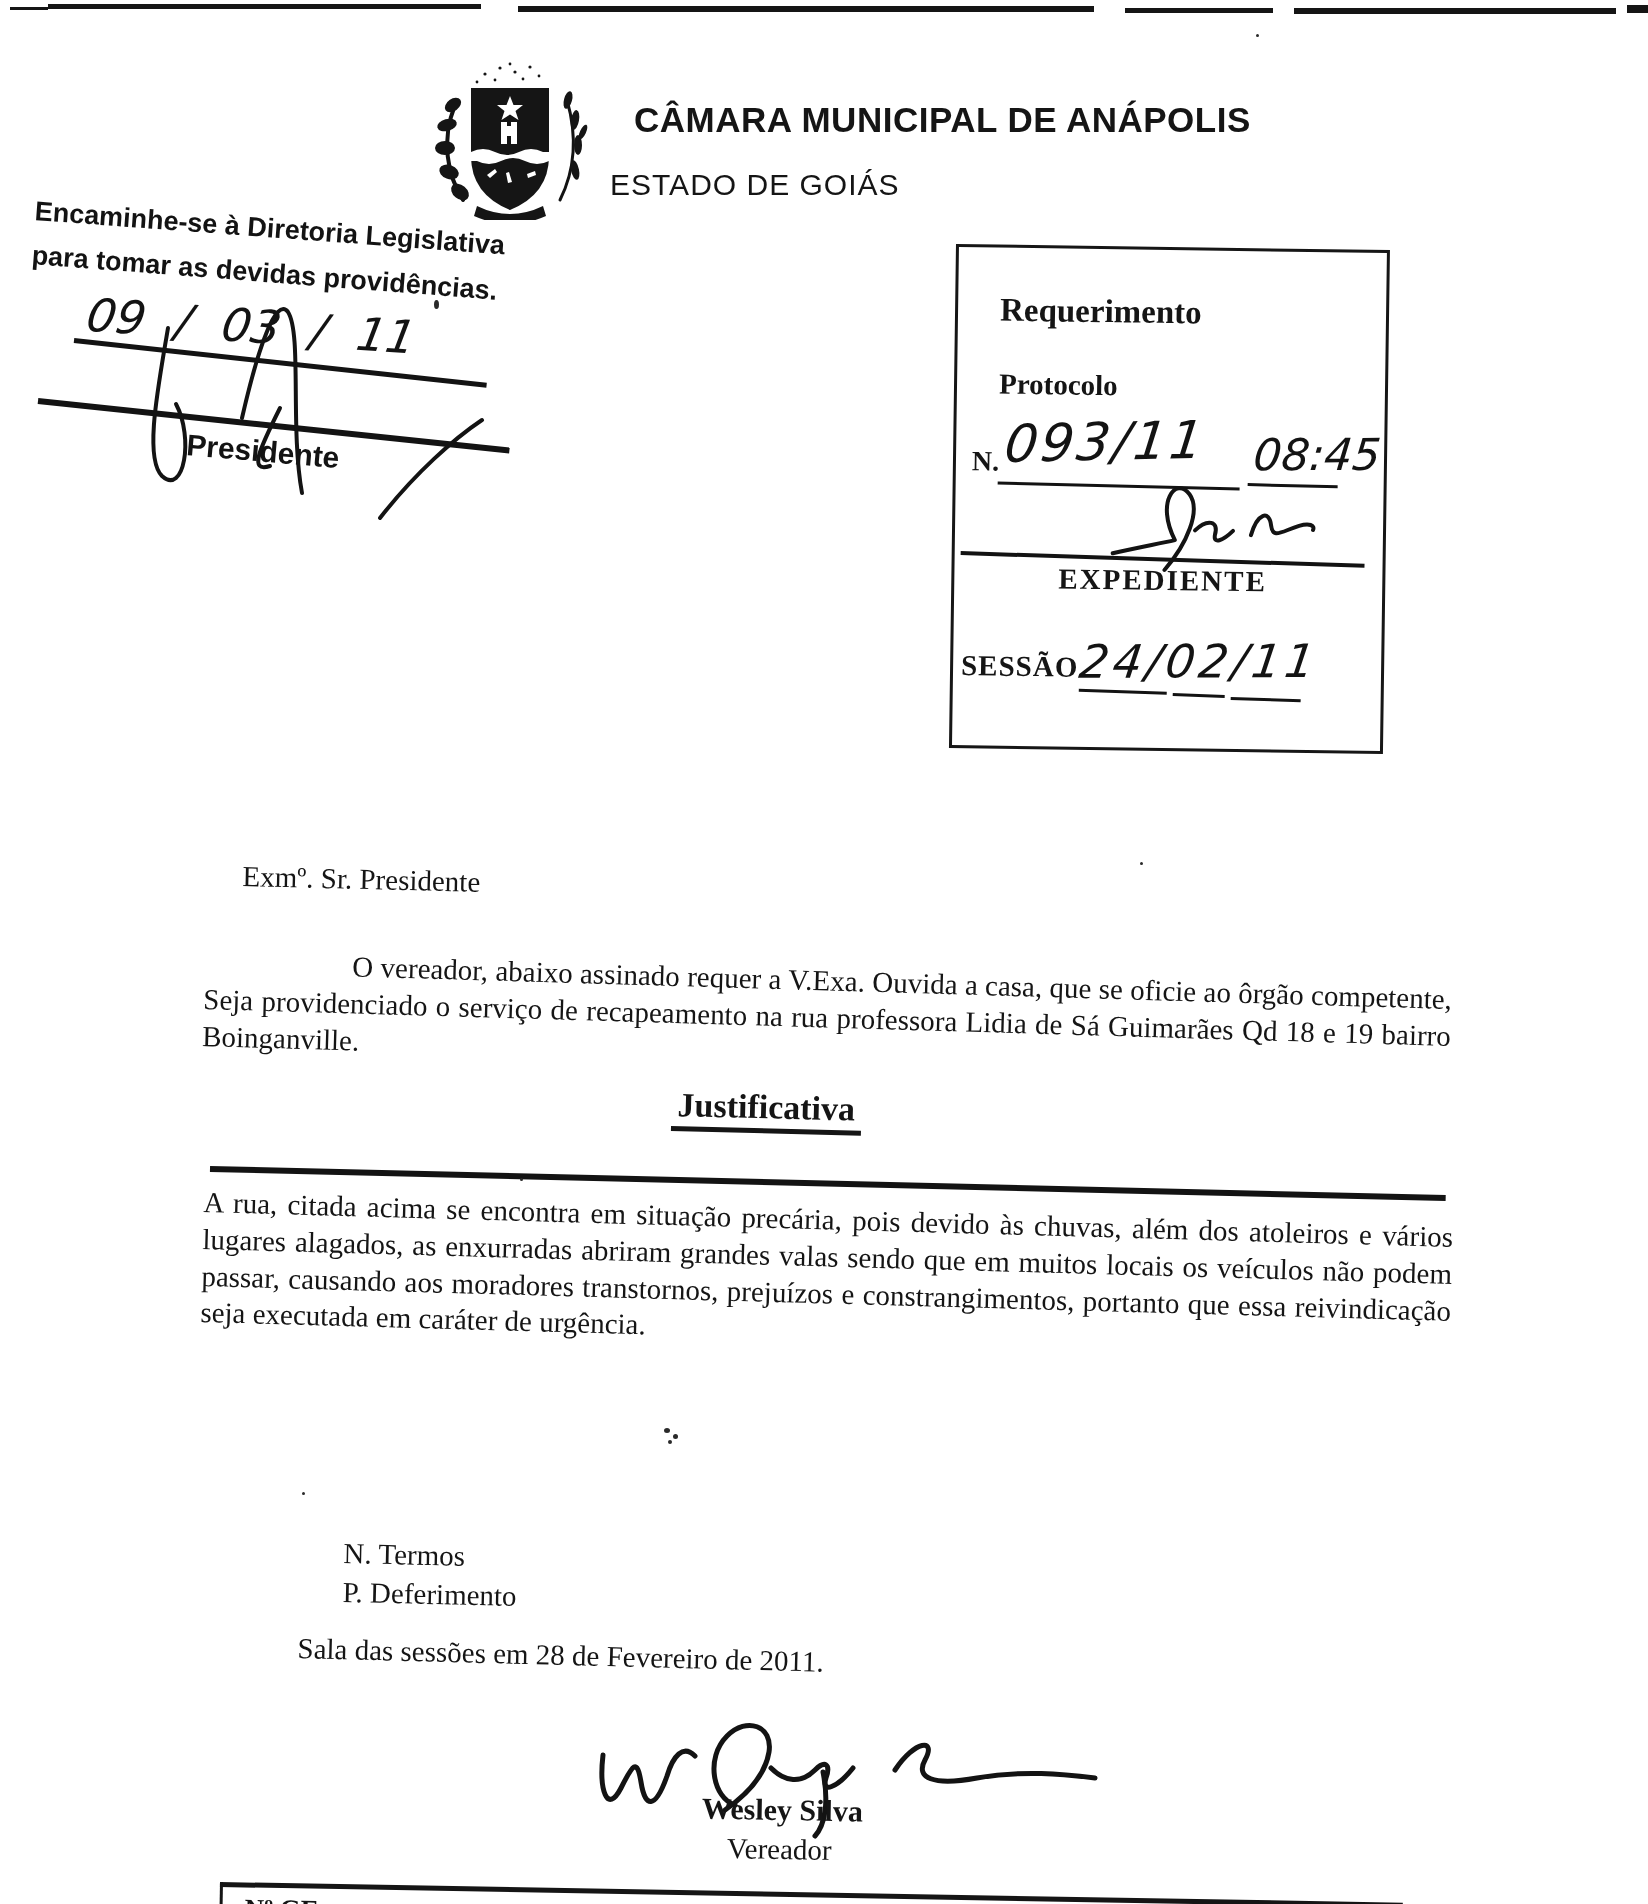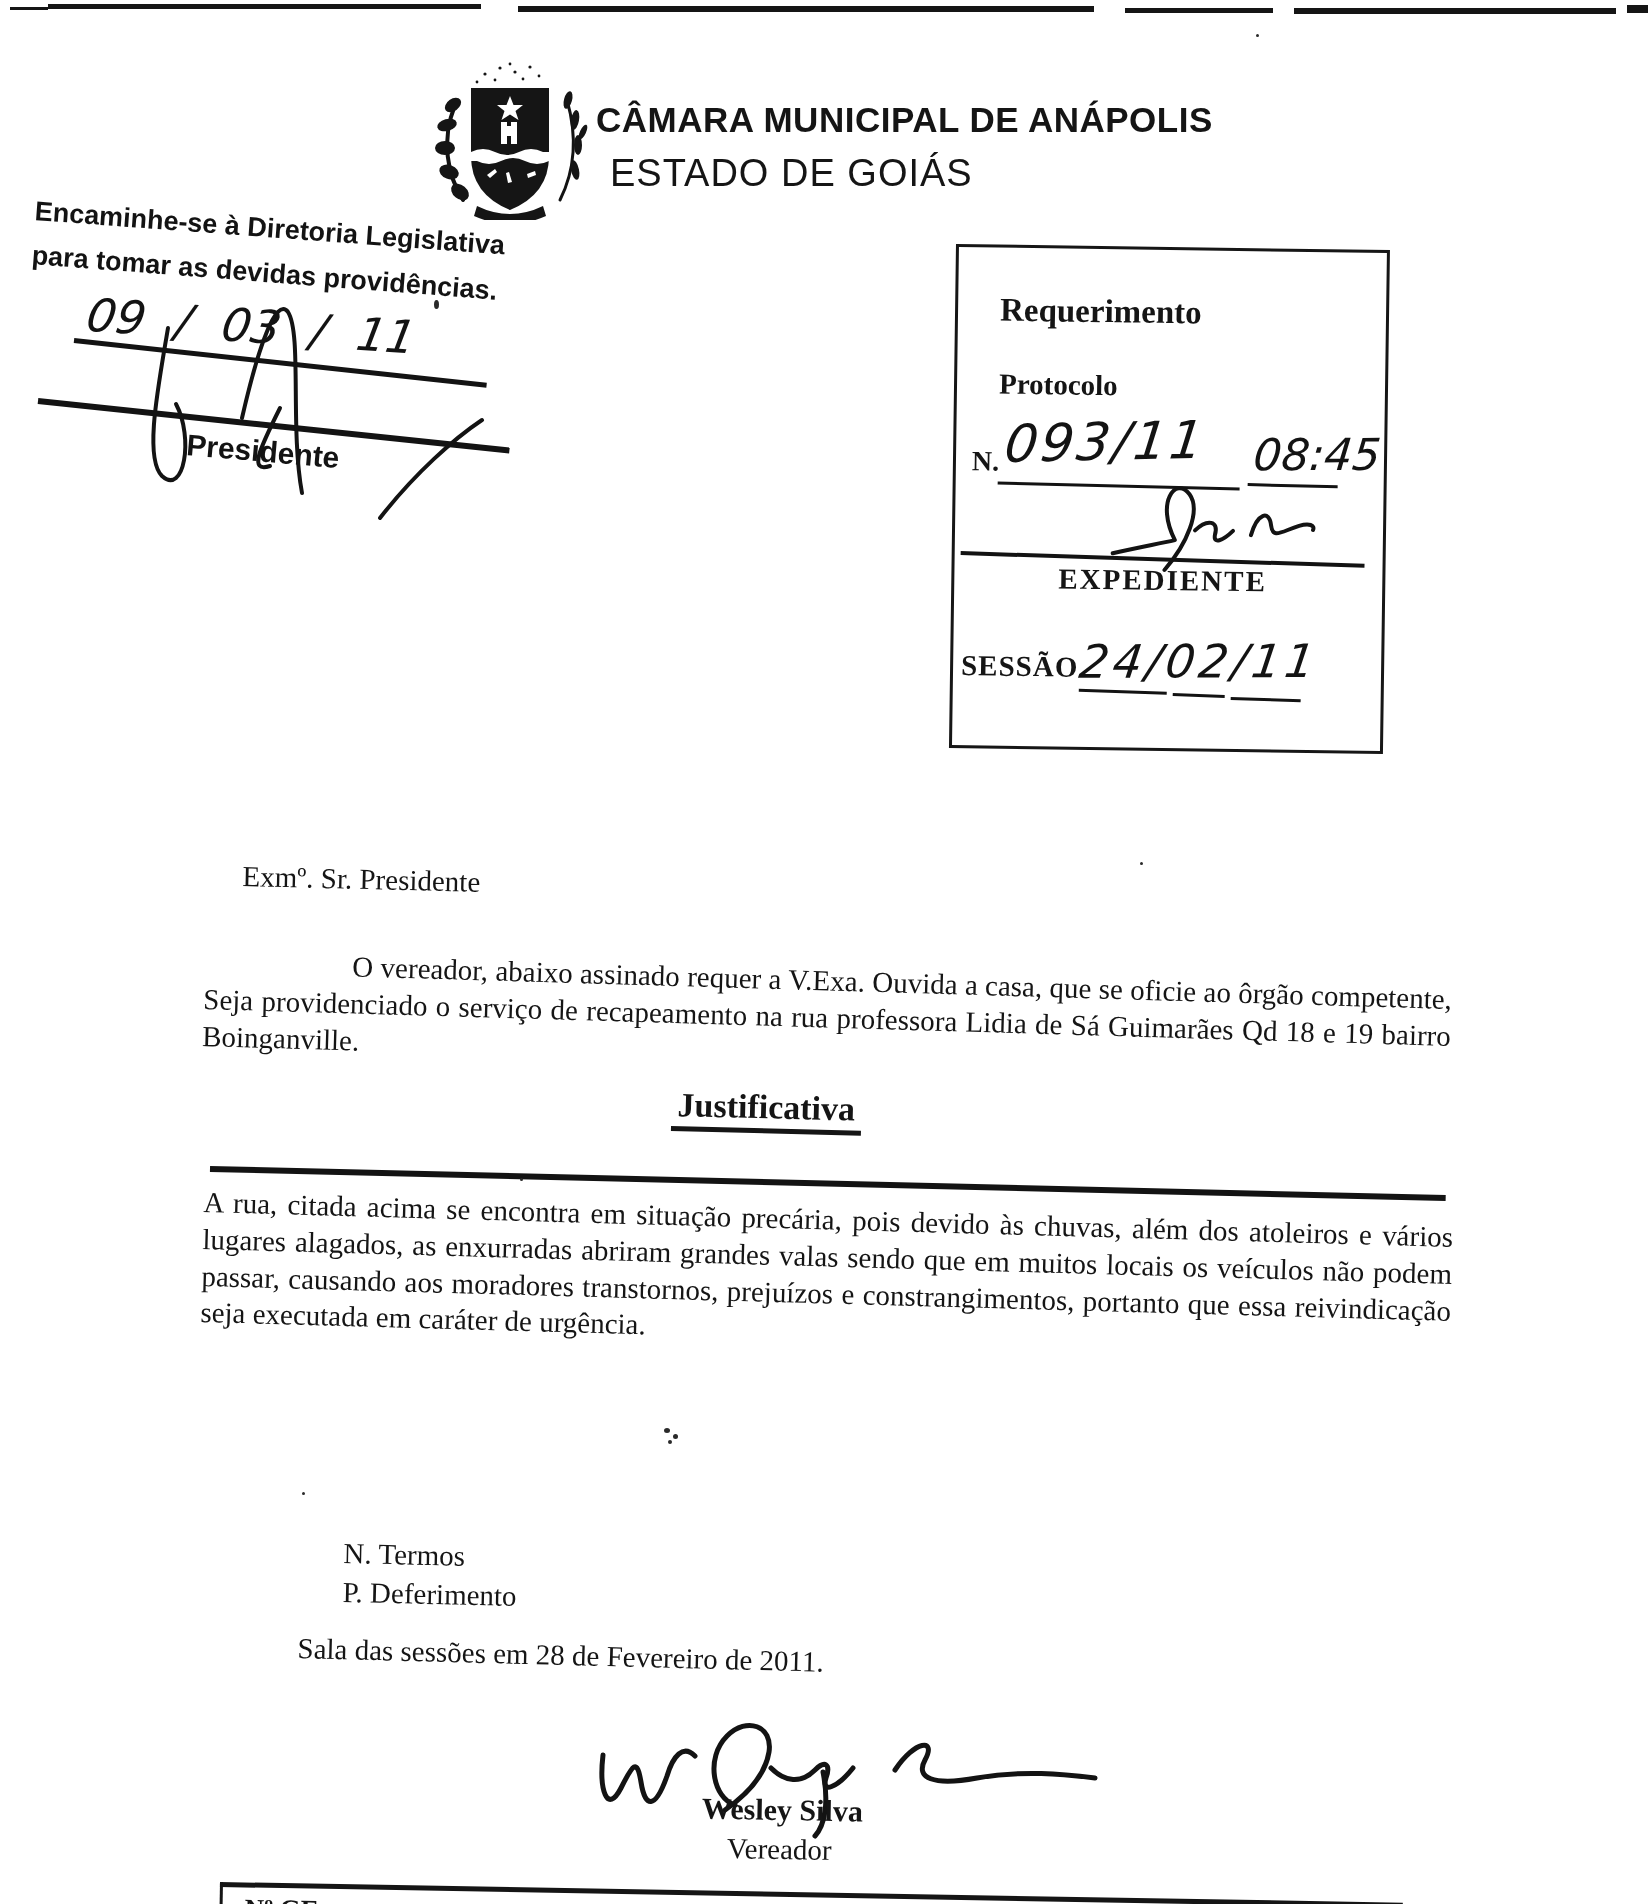--- a/index.html
+++ b/index.html
@@ -8,21 +8,21 @@
     width:1648px;height:1904px;
     background:#ffffff;
     overflow:hidden;
     font-family:"Liberation Serif", serif;
     color:#151515;
   }
   .abs{position:absolute;}
   .ink{background:#151515;}
   
   .org-title{font-family:"Liberation Sans",sans-serif;font-weight:bold;font-size:35px;letter-spacing:.5px;white-space:nowrap;}
-  .org-sub{font-family:"Liberation Sans",sans-serif;font-size:38px;letter-spacing:1px;white-space:nowrap;}
+  .org-sub{font-family:"Liberation Sans",sans-serif;font-size:30px;letter-spacing:1px;white-space:nowrap;margin-top:16px;}
   
   .stamp-text{font-family:"Liberation Sans",sans-serif;font-weight:600;font-size:27px;white-space:nowrap;transform-origin:left top;color:#131313;}
   .hand{font-family:"DejaVu Sans",sans-serif;font-style:italic;transform-origin:left top;white-space:nowrap;color:#131313;}
   .rule{transform-origin:left center;background:#131313;}
   
   .pbox{border:3px solid #161616;transform:rotate(.8deg);transform-origin:top left;}
   .pbox .lbl{font-weight:bold;white-space:nowrap;}
   
   .bodytext{font-size:29px;line-height:1.27;transform-origin:left top;text-align:justify;}
   .nowrap{white-space:nowrap;}
@@ -84,21 +84,21 @@
 
       <g fill="#fff">
         <path d="M62,115 l8,-6 l2,3 l-7,6 Z"></path>
         <path d="M84,112 l3,10 l-4,1 l-2,-10 Z"></path>
         <path d="M102,114 l8,-3 l1,4 l-8,3 Z"></path>
       </g>
 
       <path fill="#151515" d="M52,146 Q85,162 118,146 L121,156 Q85,172 49,156 Z"></path>
     </svg>
   </div>
-  <div class="abs org-title" style="left:596px;top:100px;">CÂMARA MUNICIPAL DE ANÁPOLIS</div>
+  <div class="abs org-title" style="left:634px;top:100px;">CÂMARA MUNICIPAL DE ANÁPOLIS</div>
   <div class="abs org-sub" style="left:610px;top:152px;">ESTADO DE GOIÁS</div>
 
   <div class="abs stamp-text" style="left:36px;top:196px;transform:rotate(4.2deg);">Encaminhe-se à Diretoria Legislativa</div>
   <div class="abs stamp-text" style="left:33px;top:240px;transform:rotate(4.4deg);">para tomar as devidas providências.</div>
   <div class="abs hand" style="left:92px;top:288px;font-size:46px;word-spacing:16px;transform:rotate(4deg) skewX(-6deg);">09 / 03 / 11</div>
   <div class="abs rule" style="left:74px;top:338px;width:415px;height:5px;transform:rotate(6.2deg);"></div>
   <div class="abs rule" style="left:38px;top:398px;width:474px;height:6px;transform:rotate(6deg);"></div>
   <div class="abs stamp-text" style="left:188px;top:428px;font-size:30px;transform:rotate(5deg);">Presidente</div>
   <div class="abs" style="left:130px;top:268px;width:370px;height:270px;">
     <svg width="370" height="270" viewBox="0 0 370 270">

